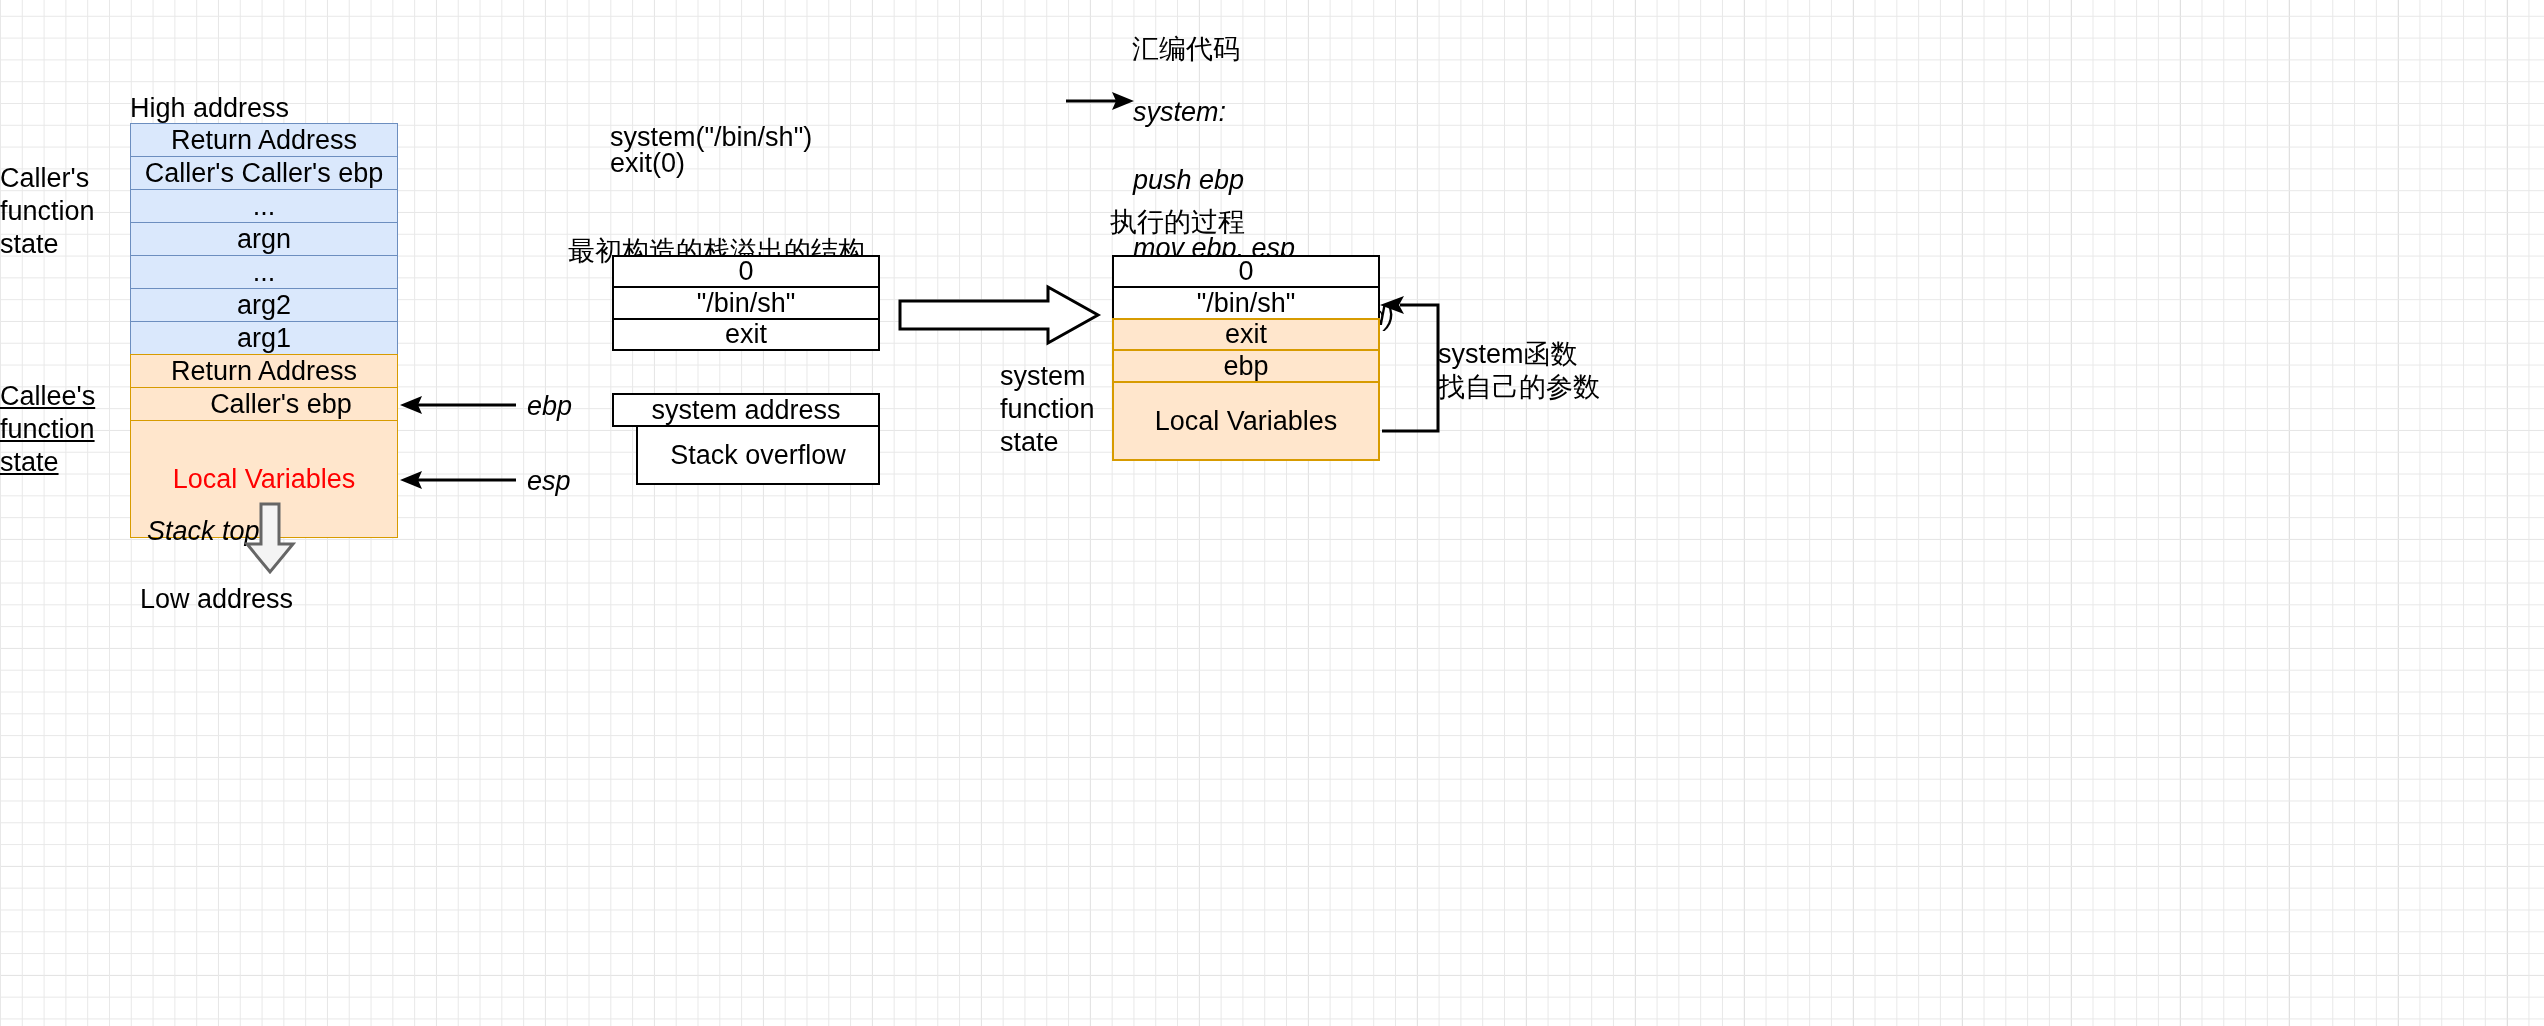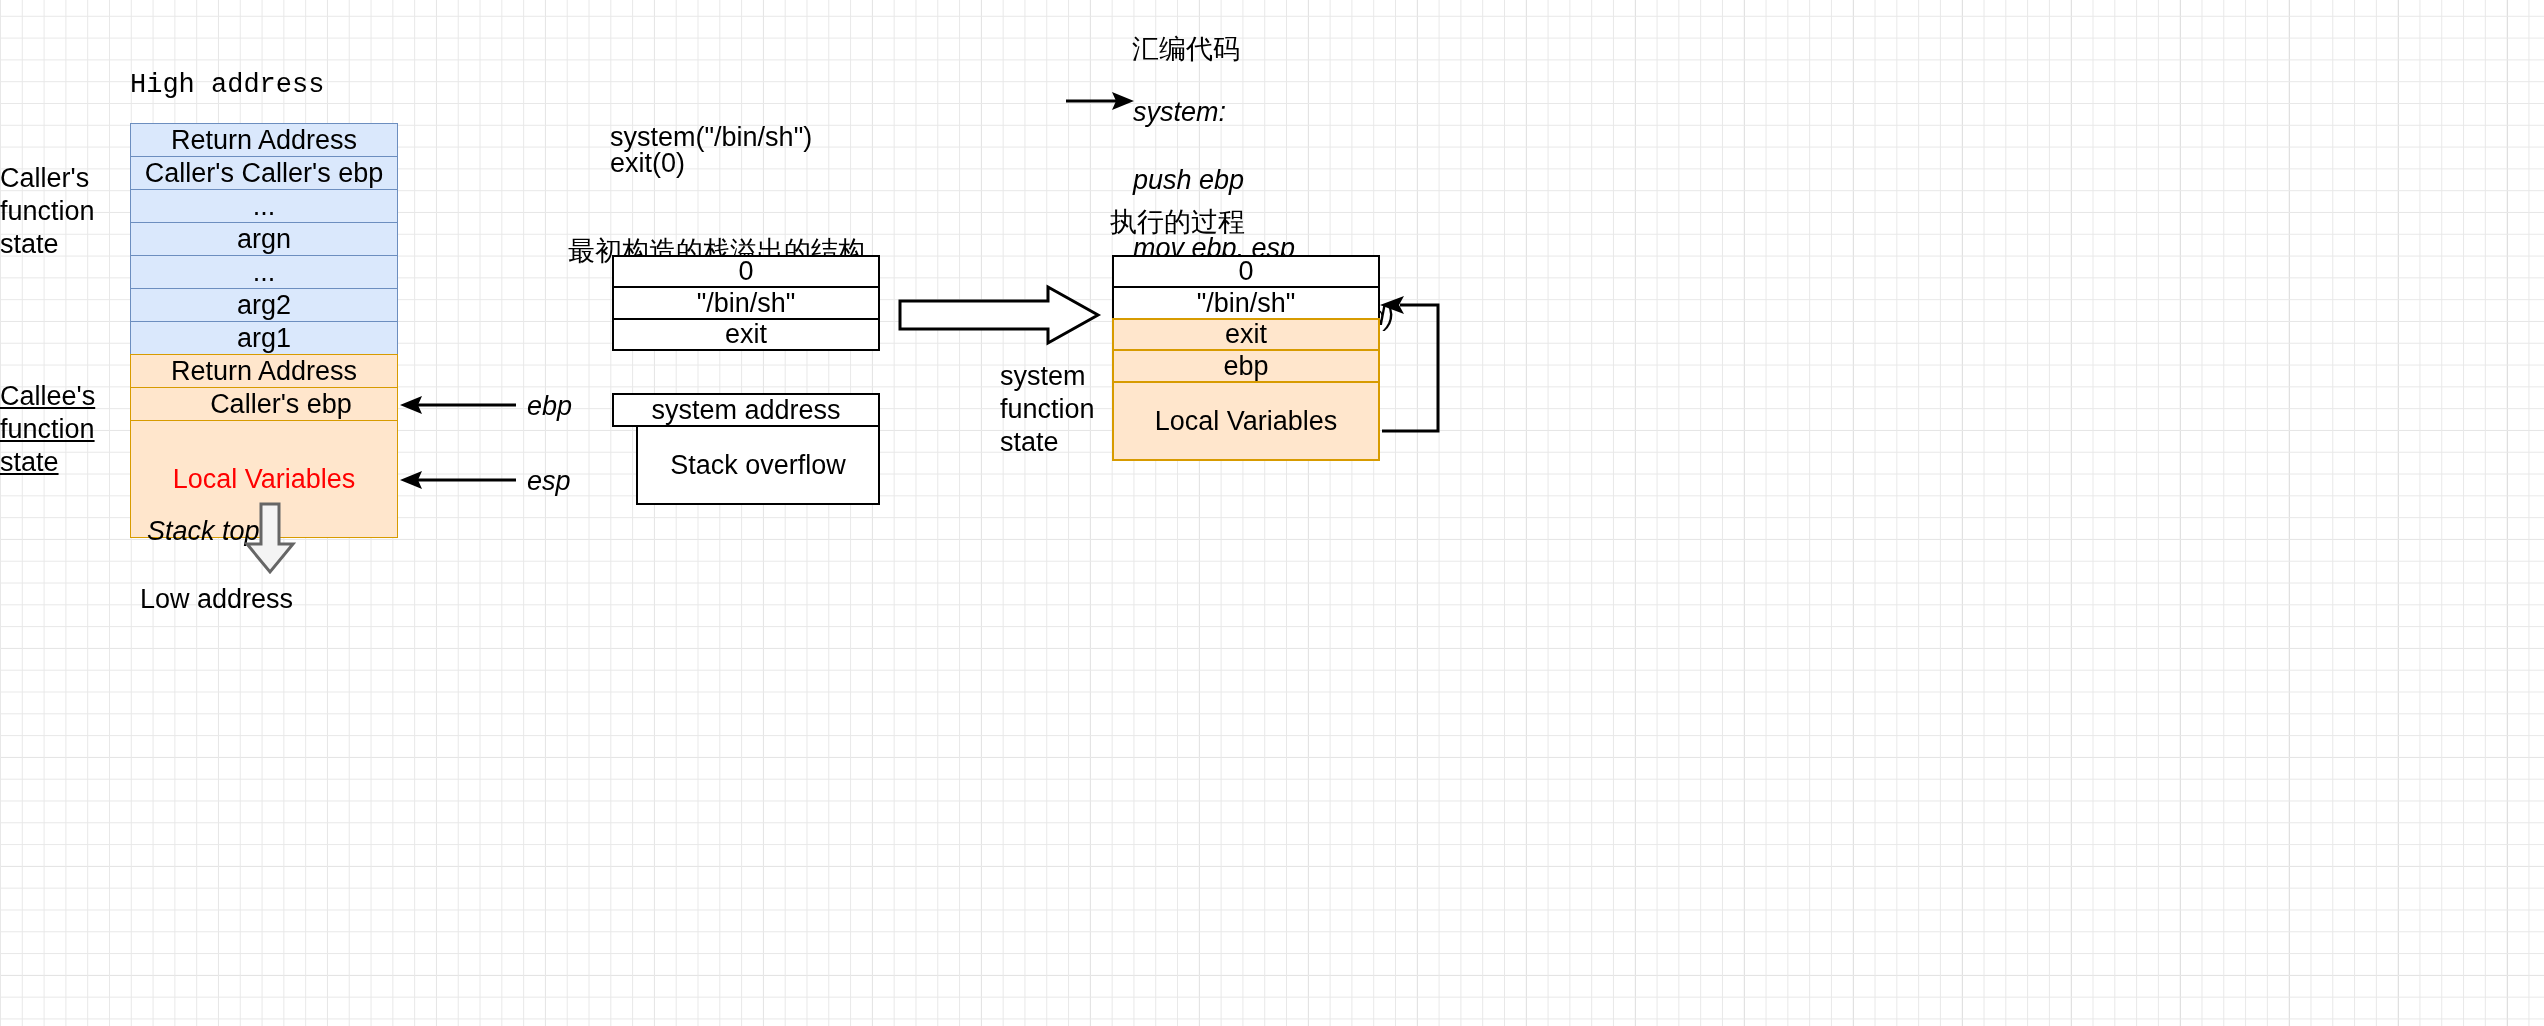--- a/index.html
+++ b/index.html
@@ -62,21 +62,21 @@
   .cell.red-text{color:#ff0000;}
 
   
   .arrow-svg{position:absolute;overflow:visible;}
 </style>
 </head>
 <body>
 
 <div id="canvas">
 
-  <div class="lbl" style="left:130px;top:69px;width:268px;font-family:Liberation Mono, monospace;">High address</div>
+  <div class="lbl" style="left:130px;top:92px;width:268px;">High address</div>
 
   <div class="lbl" style="left:0px;top:162px;width:112px;">Caller's
 function
 state</div>
 
   <div class="lbl" style="left:0px;top:380px;width:112px;text-decoration:underline;">Callee's
 function
 state</div>
 
   <div class="stack" style="left:130px;top:123px;width:268px;">
@@ -118,21 +118,21 @@
   <div class="lbl" style="left:610px;top:121px;width:270px;">system("/bin/sh")</div>
   <div class="lbl" style="left:610px;top:147px;width:270px;">exit(0)</div>
 
   <div class="lbl" style="left:568px;top:193px;width:350px;margin-top:42px;">最初构造的栈溢出的结构</div>
 
   <div class="stack" style="left:612px;top:255px;width:268px;">
     <div class="cell plain" style="height:33px;margin-top:0;">0</div>
     <div class="cell plain" style="height:34px;">"/bin/sh"</div>
     <div class="cell plain" style="height:33px;">exit</div>
     <div class="cell plain" style="height:34px;margin-top:42px;">system address</div>
-    <div class="cell plain" style="height:80px;margin-left:24px;">Stack overflow</div>
+    <div class="cell plain" style="height:60px;margin-left:24px;">Stack overflow</div>
   </div>
 
   <svg class="arrow-svg" style="left:900px;top:285px;width:200px;height:60px;" viewBox="0 0 200 60">
     <polygon points="0,16 148,16 148,2 198,30 148,58 148,44 0,44" fill="#ffffff" stroke="#000000" stroke-width="3" stroke-linejoin="miter"></polygon>
   </svg>
 
   <div class="lbl" style="left:1000px;top:360px;width:120px;">system
 function
 state</div>
 
@@ -159,14 +159,16 @@
     <div class="cell orange2" style="height:33px;">exit</div>
     <div class="cell orange2" style="height:34px;">ebp</div>
     <div class="cell orange2" style="height:80px;">Local Variables</div>
   </div>
 
   <svg class="arrow-svg" style="left:1378px;top:285px;width:70px;height:150px;" viewBox="0 0 70 150">
     <polyline points="4,146 60,146 60,20 22,20" fill="none" stroke="#000000" stroke-width="3"></polyline>
     <polygon points="2,20 26,11 21,20 26,29" fill="#000"></polygon>
   </svg>
 
+  <div class="lbl" style="left:1438px;top:338px;width:200px;text-align:left;">system函数
+找自己的参数</div>
 
 </div>
 
 </body></html>

